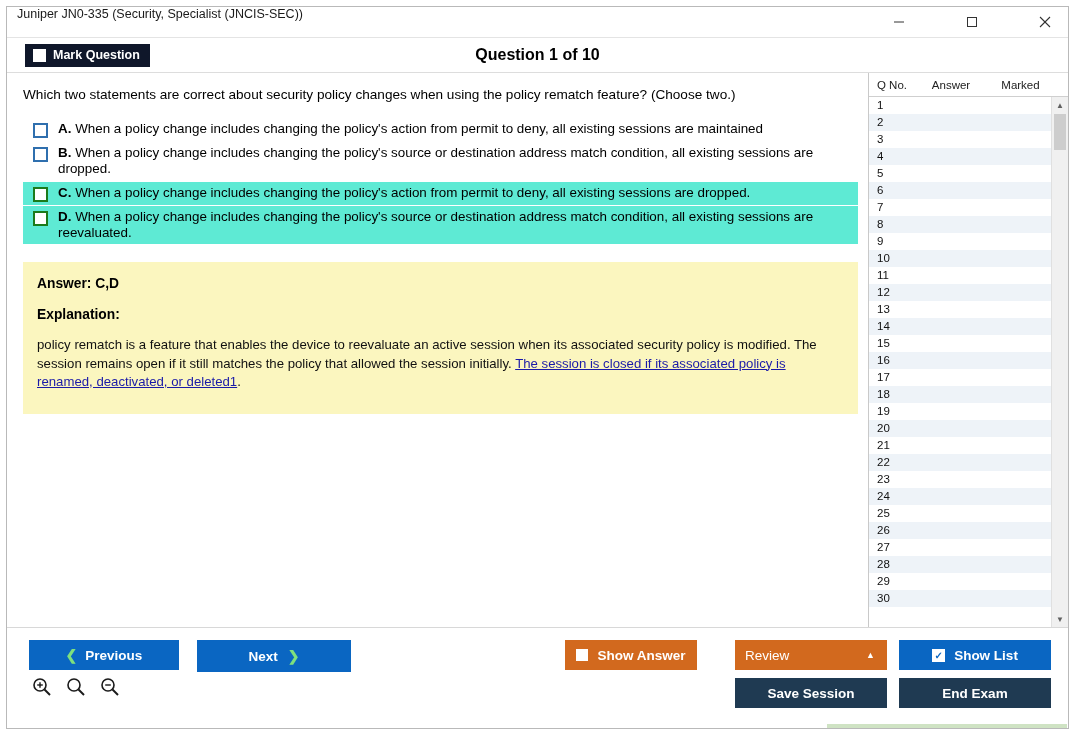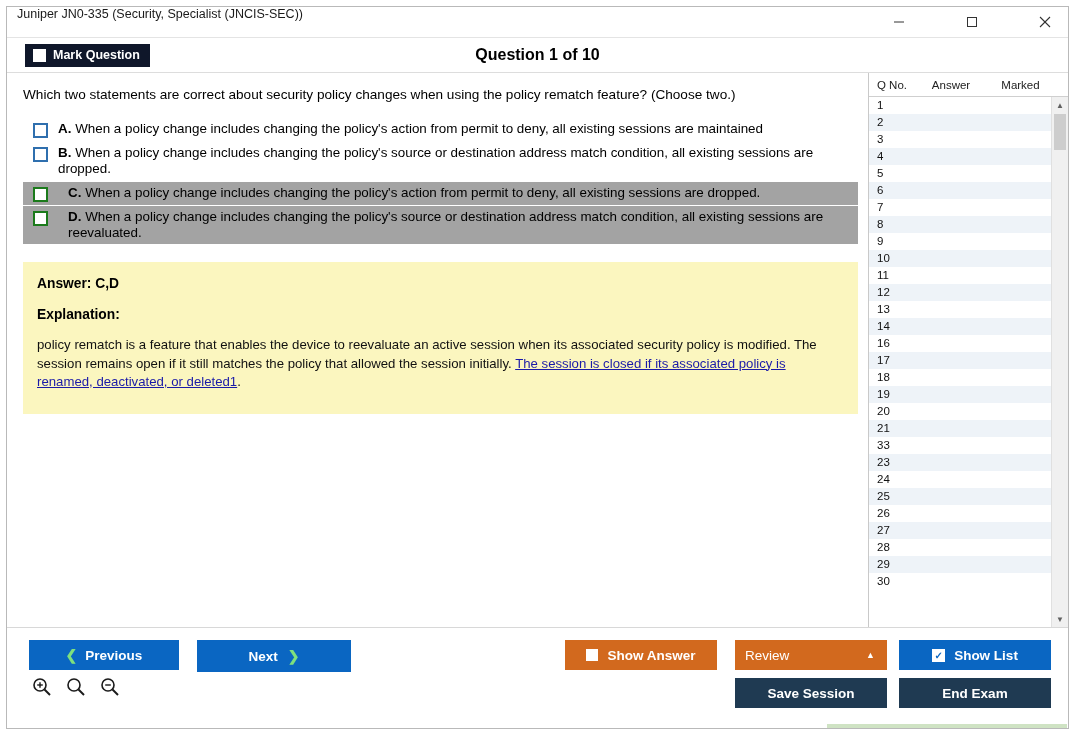--- a/index.html
+++ b/index.html
@@ -121,22 +121,21 @@
   .options {
     margin: 14px 10px 0 16px;
   }
   .option {
     display: flex;
     align-items: flex-start;
     padding: 3px 6px 3px 4px;
     margin-bottom: 1px;
   }
   .option.correct {
-    background: #a3a3a3;
-    gap: 10px;
+    background: #5eead4;
   }
   .option .box {
     flex: 0 0 auto;
     width: 15px;
     height: 15px;
     border: 2px solid #2f6fae;
     background: #ffffff;
     margin: 2px 10px 0 6px;
     box-sizing: border-box;
   }
@@ -271,21 +270,21 @@
     background: #0a66c2;
   }
   .btn .chev {
     font-size: 14px;
     color: #7ee07e;
     margin-right: 8px;
     font-weight: bold;
   }
   .btn .chev.right { margin-right: 0; margin-left: 10px; }
   .btn-showanswer {
-    left: 558px; top: 12px; width: 152px; height: 30px;
+    left: 558px; top: 12px; width: 132px; height: 30px;
     background: #d2691e;
   }
   .btn-showanswer .chk {
     width: 12px; height: 12px; background: #ffffff; margin-right: 9px;
   }
   .btn-review {
     left: 728px; top: 12px; width: 152px; height: 30px;
     background: #d2691e;
     justify-content: flex-start;
     padding-left: 10px;
@@ -470,20 +469,25 @@
                 <div class="c1">13</div>
                 <div class="c2"></div>
                 <div class="c3"></div>
               </div>
               <div class="qrow">
                 <div class="c1">14</div>
                 <div class="c2"></div>
                 <div class="c3"></div>
               </div>
               <div class="qrow">
+                <div class="c1">15</div>
+                <div class="c2"></div>
+                <div class="c3"></div>
+              </div>
+              <div class="qrow">
                 <div class="c1">16</div>
                 <div class="c2"></div>
                 <div class="c3"></div>
               </div>
               <div class="qrow">
                 <div class="c1">17</div>
                 <div class="c2"></div>
                 <div class="c3"></div>
               </div>
               <div class="qrow">
@@ -500,21 +504,21 @@
                 <div class="c1">20</div>
                 <div class="c2"></div>
                 <div class="c3"></div>
               </div>
               <div class="qrow">
                 <div class="c1">21</div>
                 <div class="c2"></div>
                 <div class="c3"></div>
               </div>
               <div class="qrow">
-                <div class="c1">33</div>
+                <div class="c1">22</div>
                 <div class="c2"></div>
                 <div class="c3"></div>
               </div>
               <div class="qrow">
                 <div class="c1">23</div>
                 <div class="c2"></div>
                 <div class="c3"></div>
               </div>
               <div class="qrow">
                 <div class="c1">24</div>

